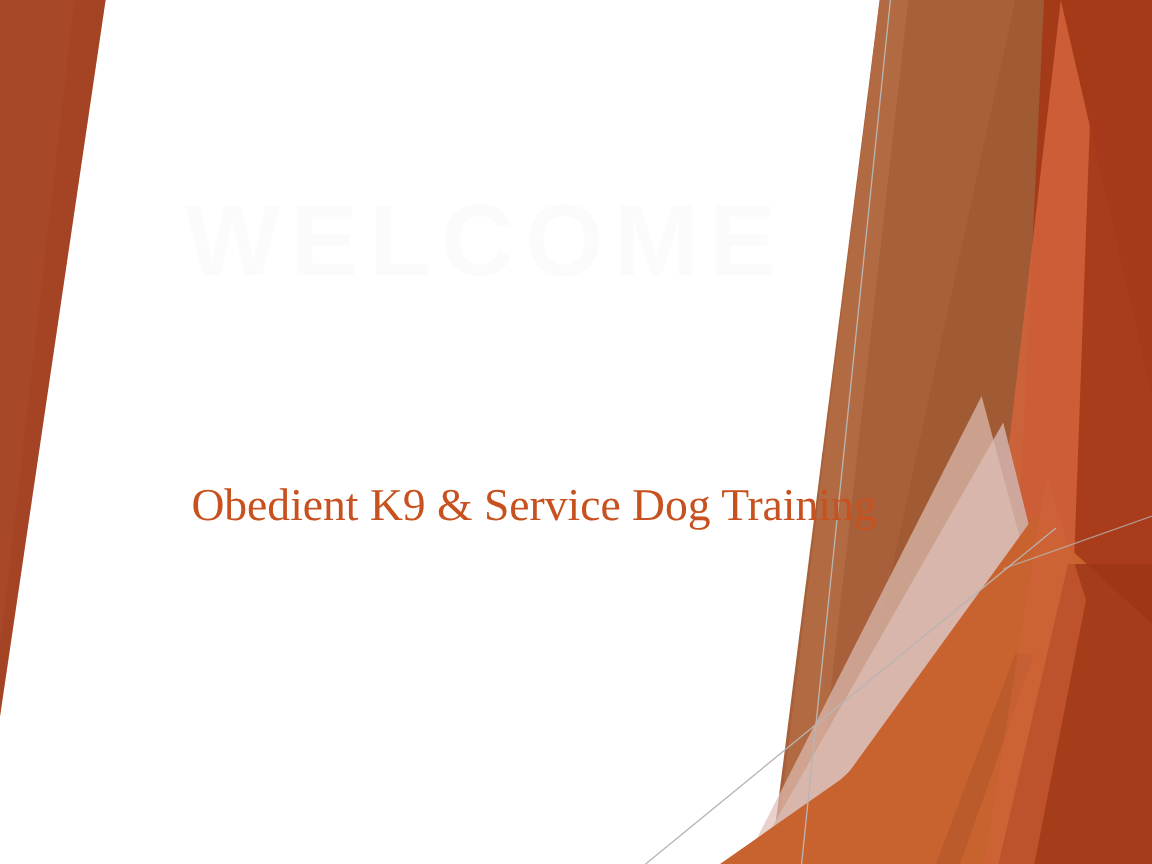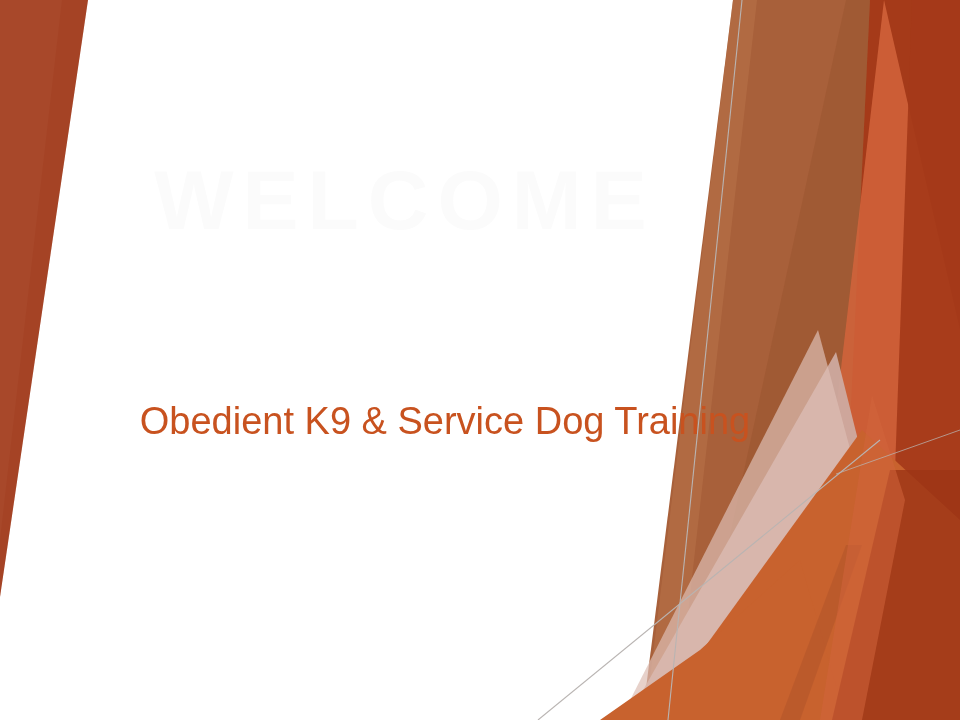--- a/index.html
+++ b/index.html
@@ -52,21 +52,21 @@
     user-select: none;
   }
 
   
   #subtitle {
     position: absolute;
     left: 0;
     top: 399px;
     width: 890px;
     text-align: center;
-    font-family: Liberation Sans, sans-serif;
+    font-family: Liberation Serif, serif;
     font-size: 38px;
     font-weight: 400;
     line-height: 1.18;
     color: #c8521f;
     white-space: nowrap;
   }
 </style>
 </head>
 <body>
 

